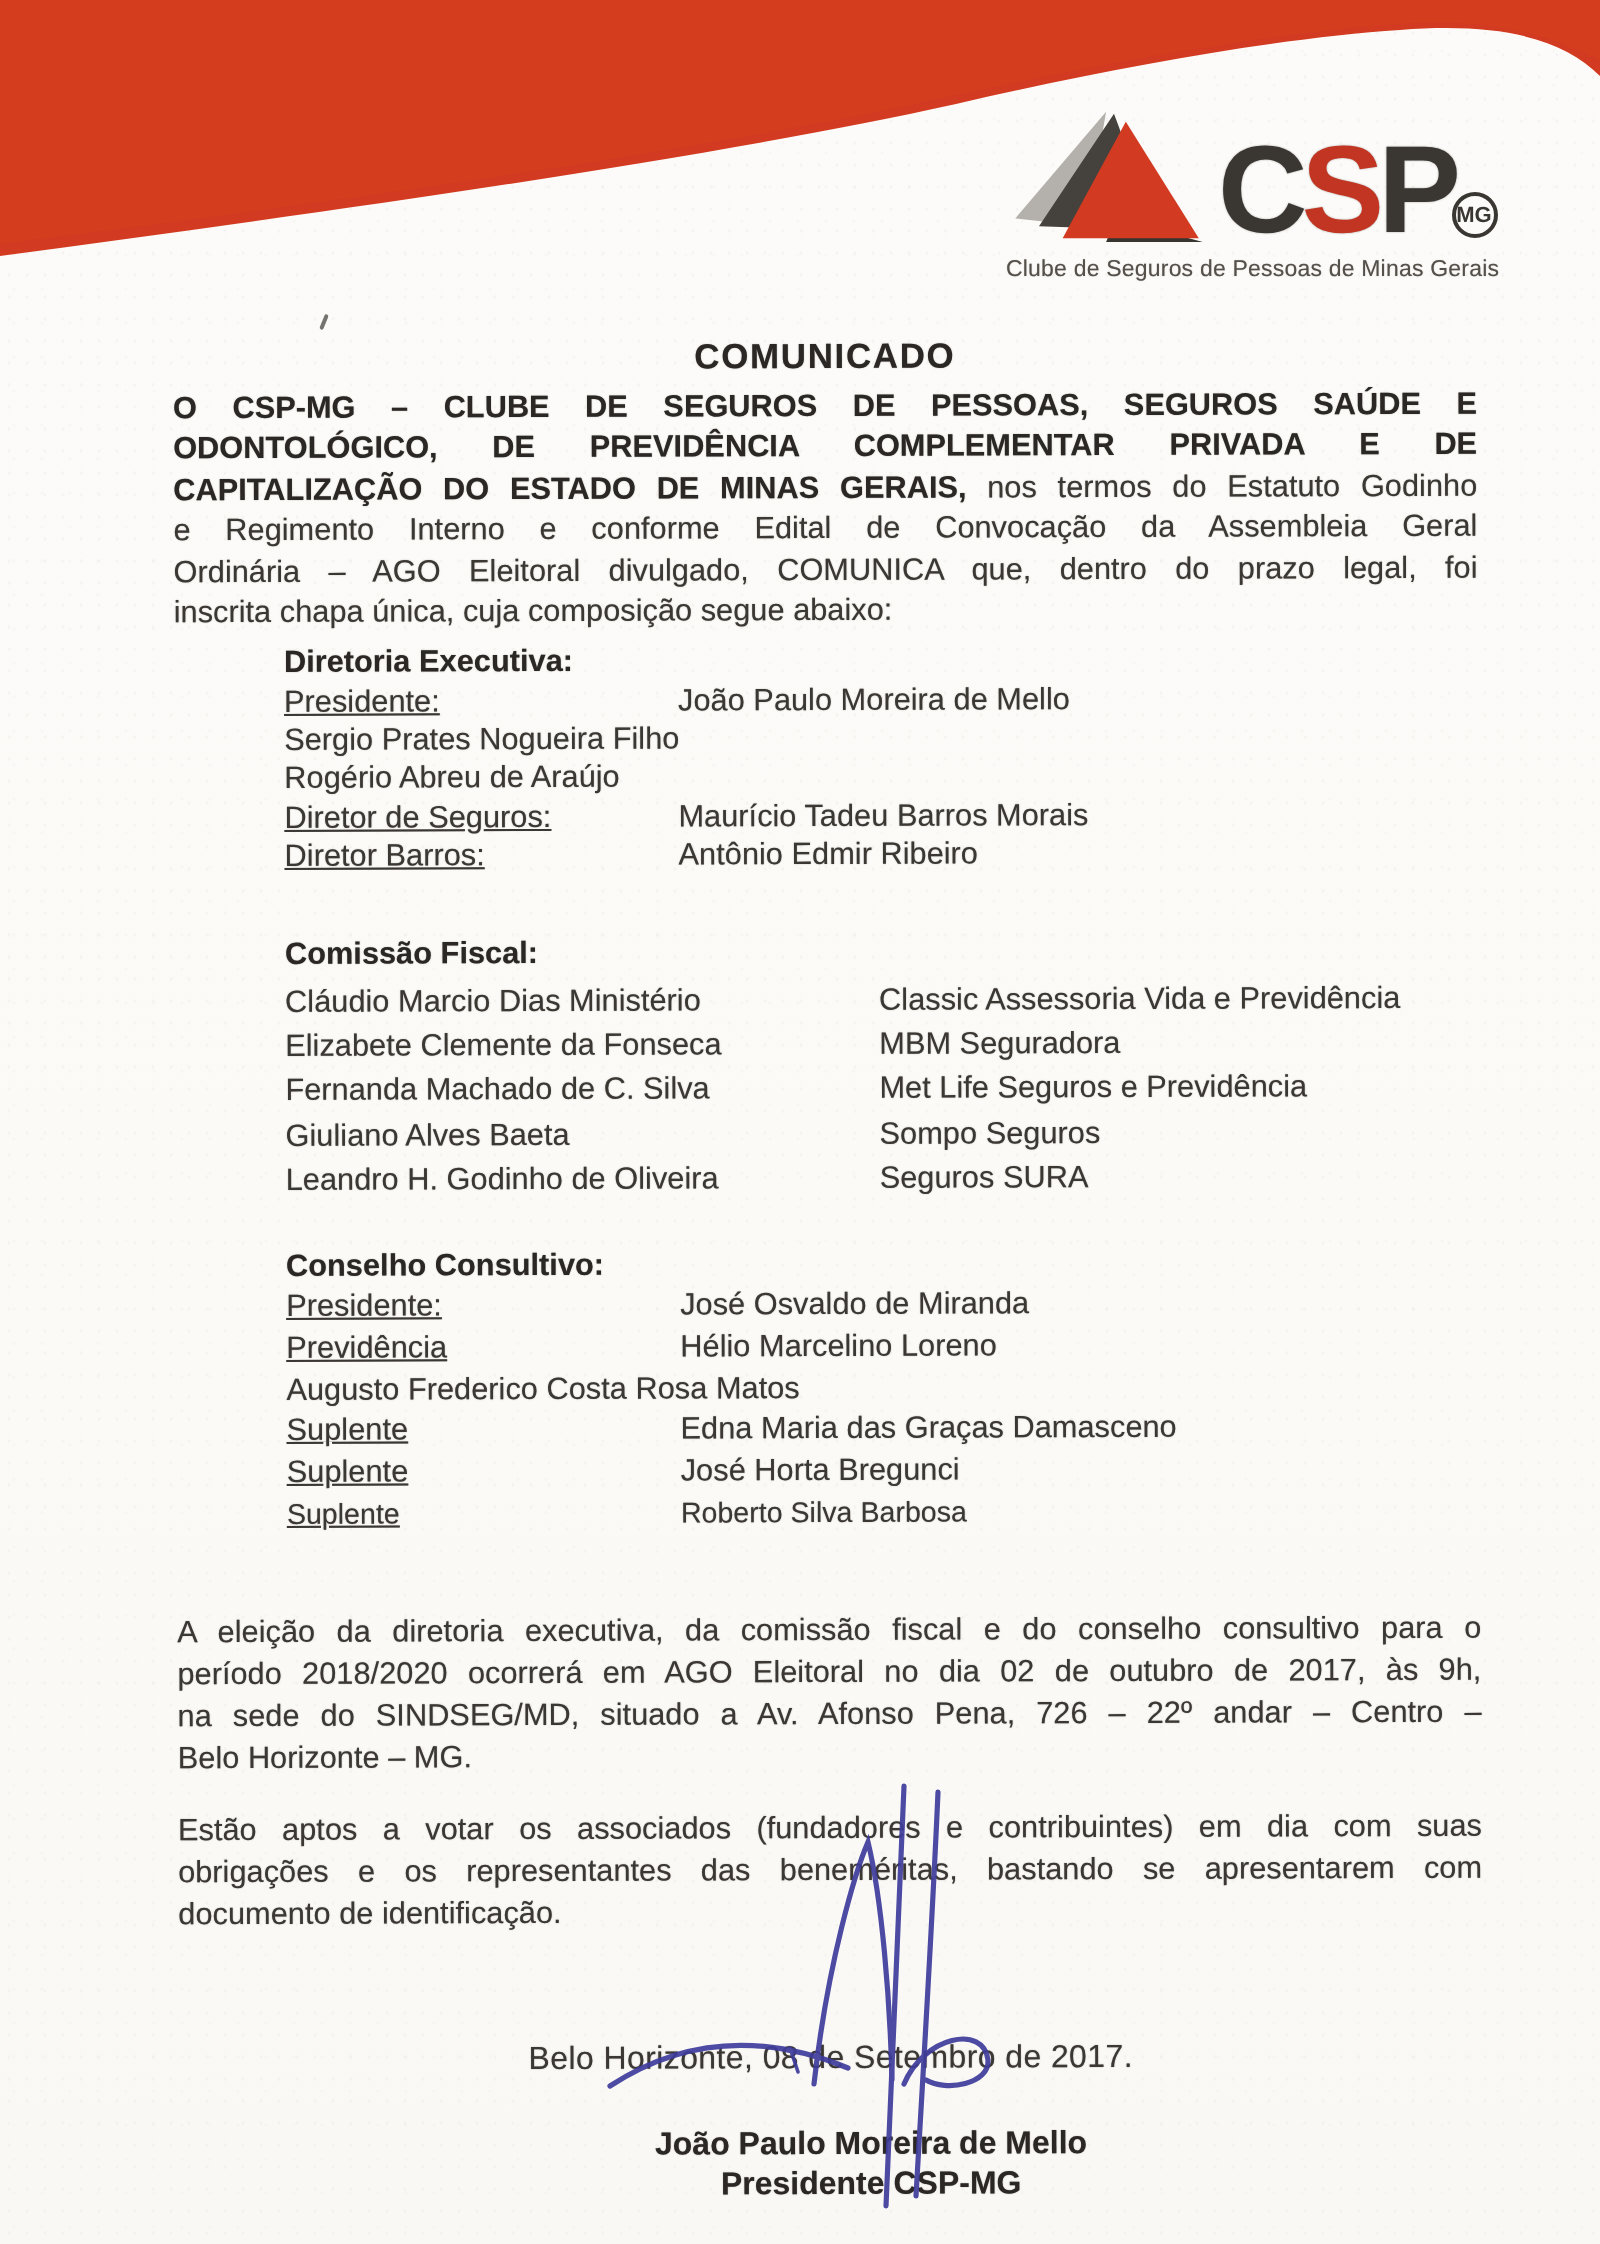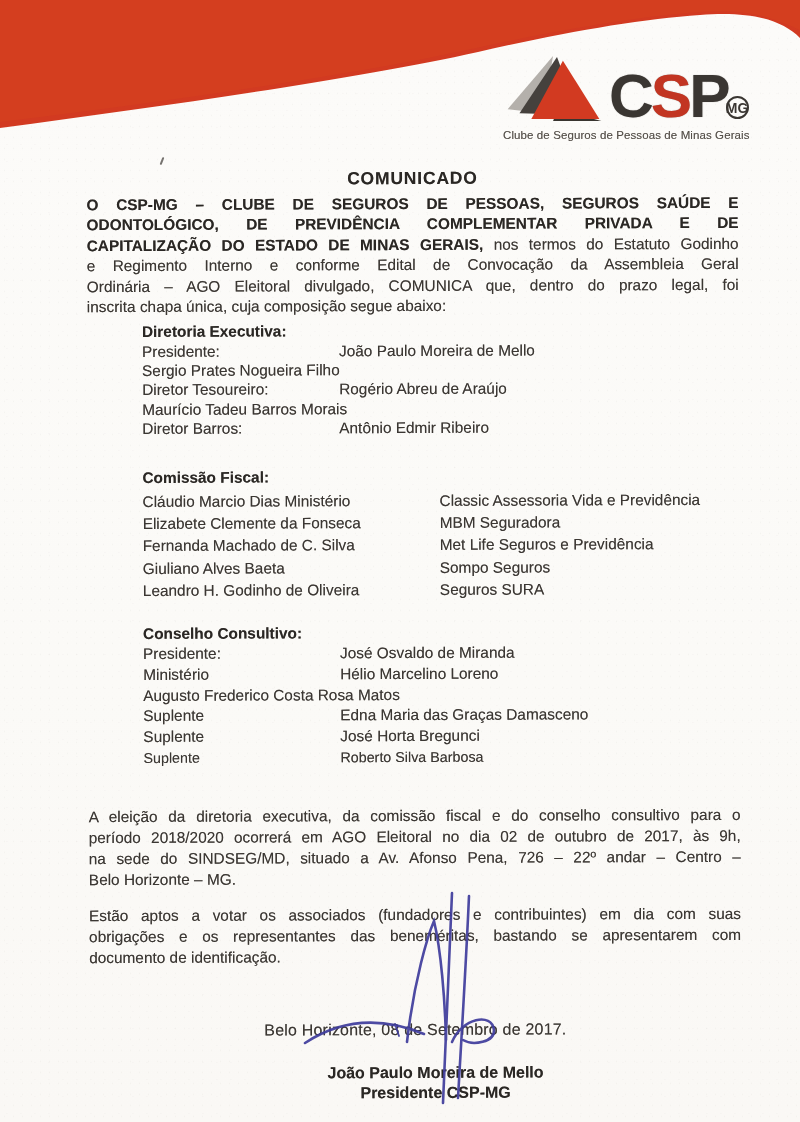--- a/index.html
+++ b/index.html
@@ -31,21 +31,21 @@
   .logo-top{display:flex;align-items:flex-end;}
   .logo-tris{width:106px;height:74px;flex:0 0 auto;}
   .logo-letters{
     font-weight:700;font-size:62px;line-height:0.92;letter-spacing:-3px;
     color:#3a3632;display:flex;align-items:flex-end;
     text-shadow:0 0 1px rgba(58,54,50,.45);
   }
   .logo-letters .s-red{color:#c23522;}
   .logo-badge{
     flex:0 0 auto;width:19px;height:19px;border:2px solid #3a3632;border-radius:50%;
-    font-size:14px;font-weight:700;color:#3a3632;
+    font-size:11px;font-weight:700;color:#3a3632;
     display:flex;align-items:center;justify-content:center;
     margin-left:-2px;margin-bottom:5px;letter-spacing:0;
   }
   .logo-tagline{
     margin-top:5px;
     font-size:11.5px;color:#55504a;letter-spacing:0.1px;
     text-shadow:0 0 0.5px rgba(85,80,74,.5);
   }
   
   .content{
@@ -64,21 +64,21 @@
   .bold{font-weight:700;color:var(--text-bold);}
   .section{margin-left:55px;}
   .sec-heading{font-weight:700;color:var(--text-bold);}
   .sec-diretoria{margin-top:4px;}
   .sec-diretoria .rows{line-height:19.2px;}
   .sec-comissao{margin-top:30px;}
   .sec-comissao .rows{line-height:22.4px;margin-top:2px;}
   .sec-conselho{margin-top:21px;}
   .sec-conselho .rows{line-height:20.8px;}
   .row{display:flex;}
-  .col-label{flex:0 0 197px;}
+  .col-label{flex:0 0 197px;text-decoration:underline;}
   .col-name{flex:0 0 297px;}
   .col-value{flex:1 1 auto;}
   .sec-conselho .row:last-child{font-size:14.3px;}
   .para-election{margin-top:37px;line-height:21px;}
   .para-voters{margin-top:15px;line-height:21px;}
   .dateline{margin-top:53px;text-align:center;font-size:16px;letter-spacing:0.2px;}
   .sig-block{
     margin-top:23px;margin-left:40px;text-align:center;
     font-weight:700;font-size:16px;line-height:19.5px;color:var(--text-bold);
   }
@@ -135,24 +135,24 @@
       <div class="sec-heading">Diretoria Executiva:</div>
       <div class="rows">
         <div class="row">
           <span class="col-label">Presidente:</span>
           <span class="col-value">João Paulo Moreira de Mello</span>
         </div>
         <div class="row">
           <span class="col-value">Sergio Prates Nogueira Filho</span>
         </div>
         <div class="row">
-          <span class="col-label">Diretor Tesoureiro:</span>
           <span class="col-value">Rogério Abreu de Araújo</span>
         </div>
         <div class="row">
+          <span class="col-label">Diretor de Seguros:</span>
           <span class="col-value">Maurício Tadeu Barros Morais</span>
         </div>
         <div class="row">
           <span class="col-label">Diretor Barros:</span>
           <span class="col-value">Antônio Edmir Ribeiro</span>
         </div>
       </div>
     </div>
 
     <div class="section sec-comissao">
@@ -182,21 +182,21 @@
     </div>
 
     <div class="section sec-conselho">
       <div class="sec-heading">Conselho Consultivo:</div>
       <div class="rows">
         <div class="row">
           <span class="col-label">Presidente:</span>
           <span class="col-value">José Osvaldo de Miranda</span>
         </div>
         <div class="row">
-          <span class="col-label">Ministério</span>
+          <span class="col-label">Previdência</span>
           <span class="col-value">Hélio Marcelino Loreno</span>
         </div>
         <div class="row">
           <span class="col-value">Augusto Frederico Costa Rosa Matos</span>
         </div>
         <div class="row">
           <span class="col-label">Suplente</span>
           <span class="col-value">Edna Maria das Graças Damasceno</span>
         </div>
         <div class="row">

